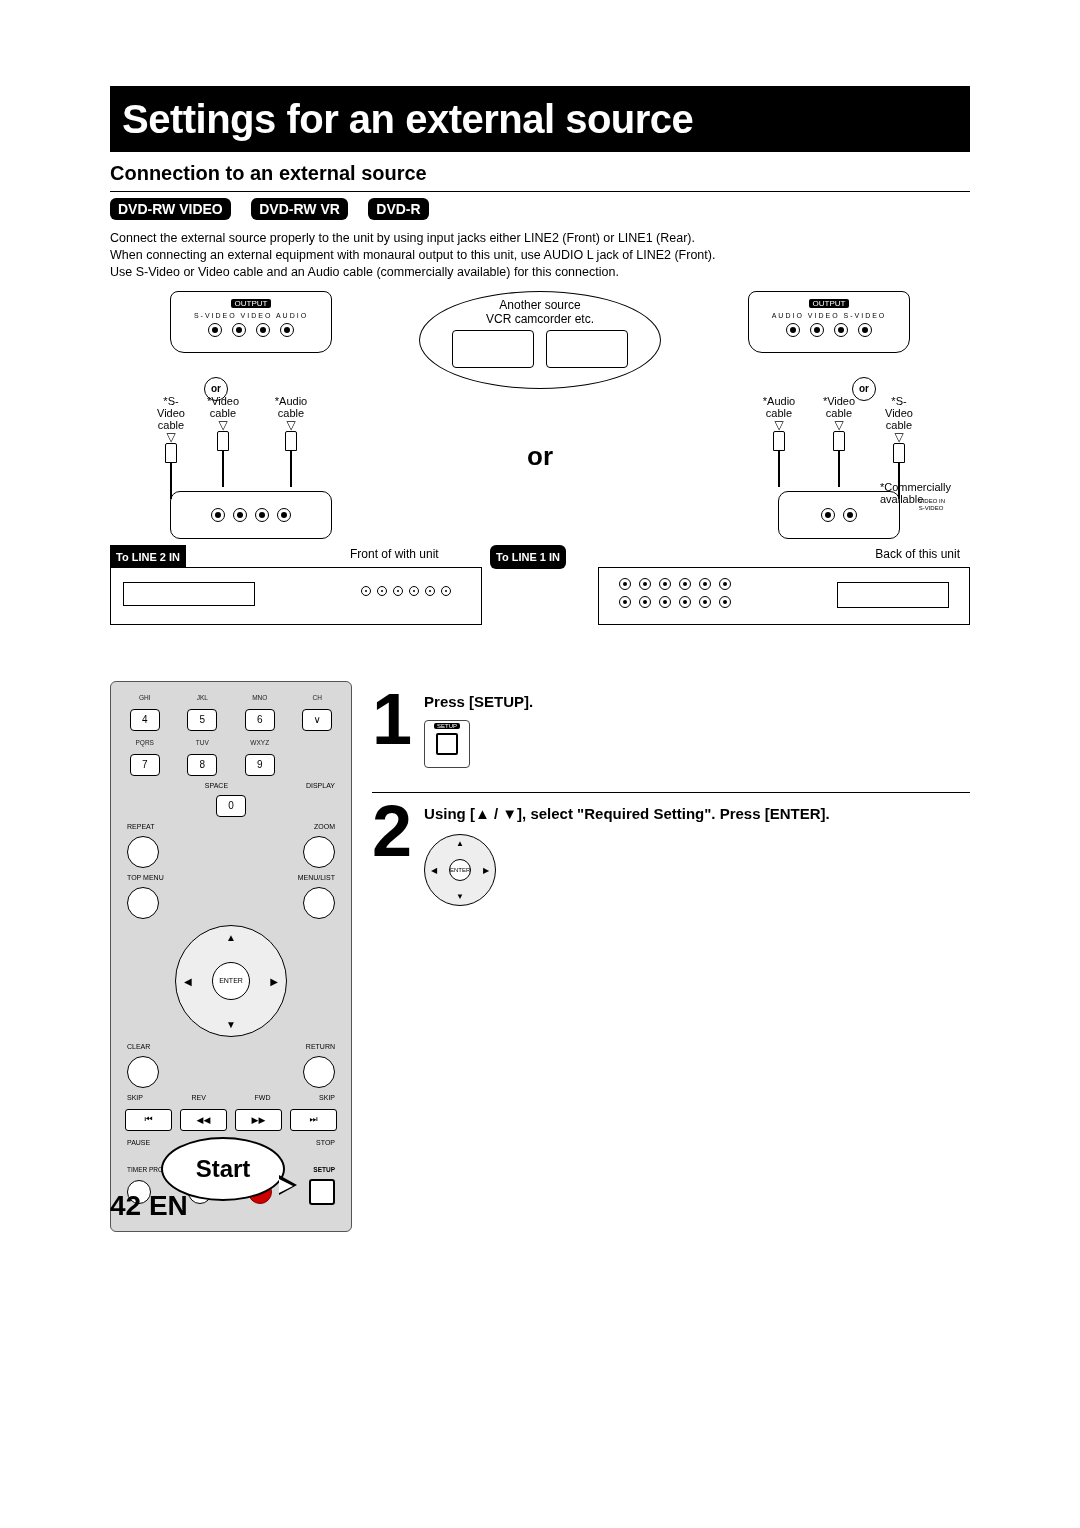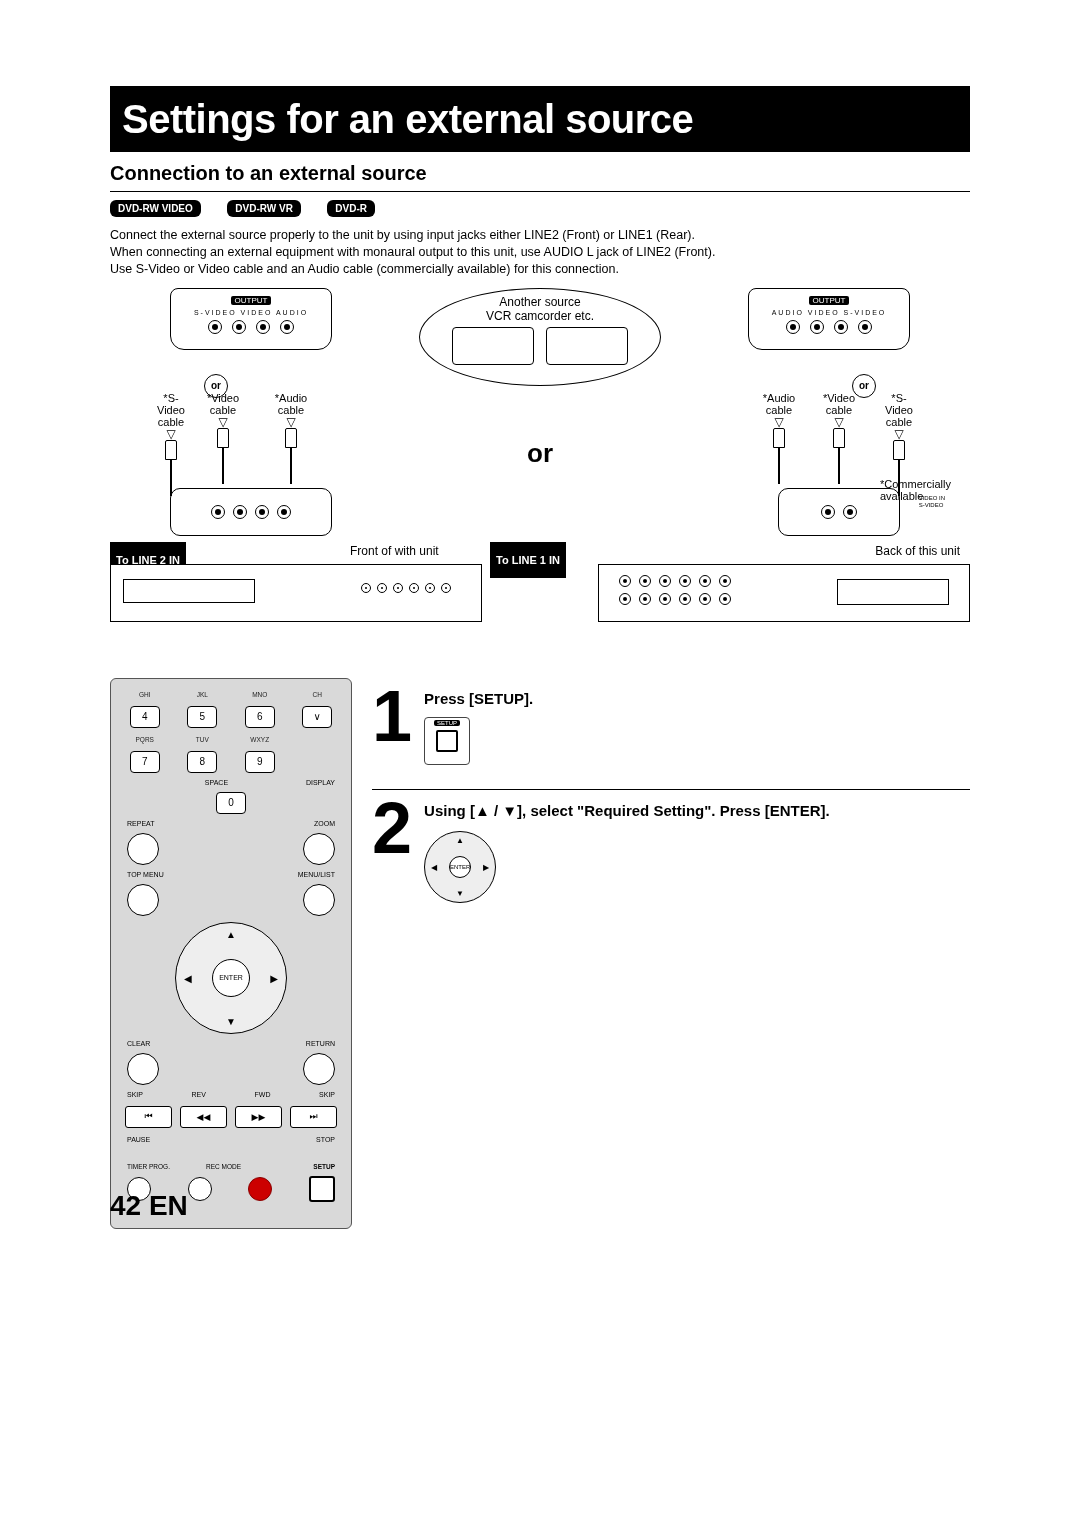--- a/index.html
+++ b/index.html
@@ -37,25 +37,25 @@
     font-size: 20px;
     font-weight: bold;
     margin: 10px 0 6px 0;
   }
   .thin-rule { border-top:1px solid #000; margin:2px 0 6px 0;}
   .badges { margin: 4px 0 10px 0; }
   .badge {
     display: inline-block;
     background: #000;
     color: #fff;
-    font-size: 10px;
+    font-size: 14px;
     font-weight: bold;
     padding: 3px 8px;
     border-radius: 6px;
-    margin-right: 22px;
+    margin-right: 16px;
   }
   .body-text {
     font-size: 12.5px;
     line-height: 1.35;
   }
   .diagram-area {
     position: relative;
     width: 100%;
     height: 370px;
     margin-top: 10px;
@@ -82,21 +82,21 @@
   }
   .cable-col .wire { width:2px; height:36px; background:#000; margin:0 auto;}
   .cable-col .arrow { font-size:12px; line-height:1;}
   .central-box {
     position:absolute; left:50%; transform:translateX(-50%); top:0;
     width:240px; height:90px; border:1.5px solid #000; border-radius:50%/50%;
     text-align:center; padding-top:6px; font-size:12px;
   }
   .dev-box { width:80px; height:36px; border:1.5px solid #000; display:inline-block; margin:4px 4px 0 4px; border-radius:4px; position:relative;}
   .big-or { position:absolute; left:50%; top:150px; transform:translateX(-50%); font-size:26px; font-weight:bold;}
-  .line-label { position:absolute; background:#000; color:#fff; font-size:11px; font-weight:bold; padding:12px 6px;}
+  .line-label { position:absolute; background:#000; color:#fff; font-size:11px; font-weight:bold; padding:6px 6px;}
   .unit-box { position:absolute; border:1.5px solid #000; background:#fff;}
   .footer {
     position:absolute; left:110px; top:1190px; font-size:28px; font-weight:bold;
   }
   
   .lower {
     display:flex; gap:20px; margin-top:20px; align-items:flex-start;
   }
   .remote {
     width:220px; background:#d9d9d9; border:1px solid #555; border-radius:6px;
@@ -252,21 +252,21 @@
       <div class="jack"></div>
         <div class="jack"></div>
       <div style="position:absolute; right:-46px; top:6px; font-size:6px; line-height:1.2; text-align:left;">
         <div>VIDEO IN</div>
         <div>S-VIDEO</div>
       </div>
     </div>
 
     <div class="line-label" style="left:0; top:254px;">To LINE 2 IN</div>
     <div class="unit-caption" style="left:240px; top:256px;">Front of with unit</div>
-    <div class="line-label" style="left:380px; top:254px;">To LINE 1 IN</div>
+    <div class="line-label" style="left:380px; top:254px;border-radius:6px;">To LINE 1 IN</div>
     <div class="unit-caption" style="right:10px; top:256px;">Back of this unit</div>
 
     <div class="unit-box" style="left:0; top:276px; width:370px; height:56px;">
       <div style="position:absolute; left:12px; top:14px; width:130px; height:22px; border:1px solid #000;"></div>
       <div style="position:absolute; right:30px; top:18px; display:flex; gap:6px;">
         <div class="jack" style="width:8px;height:8px;"></div>
           <div class="jack" style="width:8px;height:8px;"></div>
           <div class="jack" style="width:8px;height:8px;"></div>
           <div class="jack" style="width:8px;height:8px;"></div>
           <div class="jack" style="width:8px;height:8px;"></div>
@@ -378,20 +378,21 @@
         <span></span>
         <span style="font-weight:bold;">SETUP</span>
       </div>
       <div class="row-between">
         <div class="round-btn" style="width:22px;height:22px;"></div>
         <div class="round-btn" style="width:22px;height:22px;"></div>
         <div class="round-btn" style="width:22px;height:22px;background:#c00;border-color:#800;"></div>
         <div style="width:22px;height:22px;border:2px solid #000;border-radius:3px;background:#fff;"></div>
       </div>
 
+      <div class="start-bubble">Start</div>
     </div>
 
     <div class="steps">
       <div class="step">
         <div class="step-num">1</div>
         <div>
           <div class="step-text">Press [SETUP].</div>
           <div class="setup-icon">
             <div style="background:#000;color:#fff;font-size:6px;display:inline-block;padding:0 3px;border-radius:2px;">SETUP</div>
             <div class="sq"></div>

